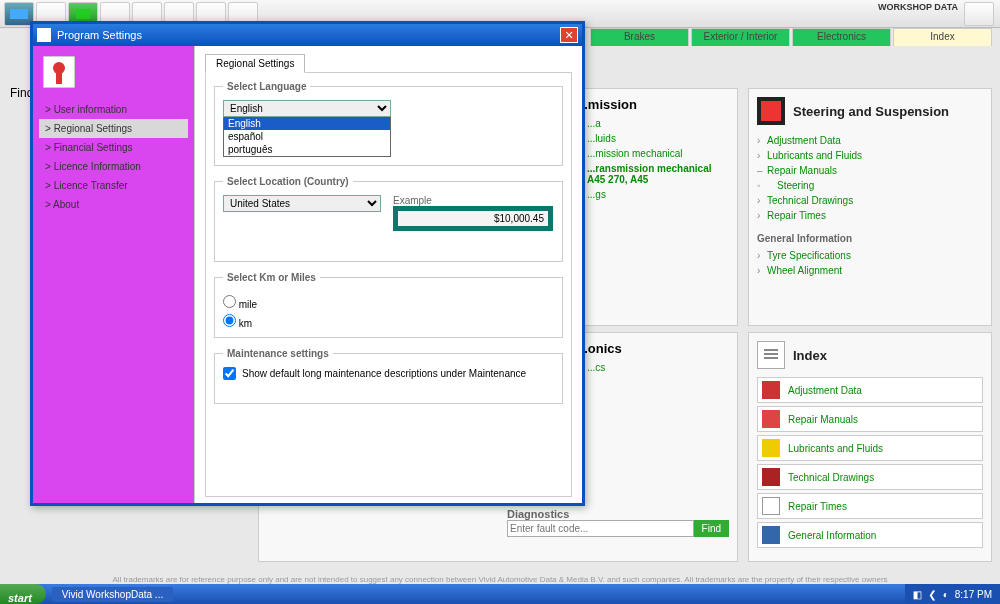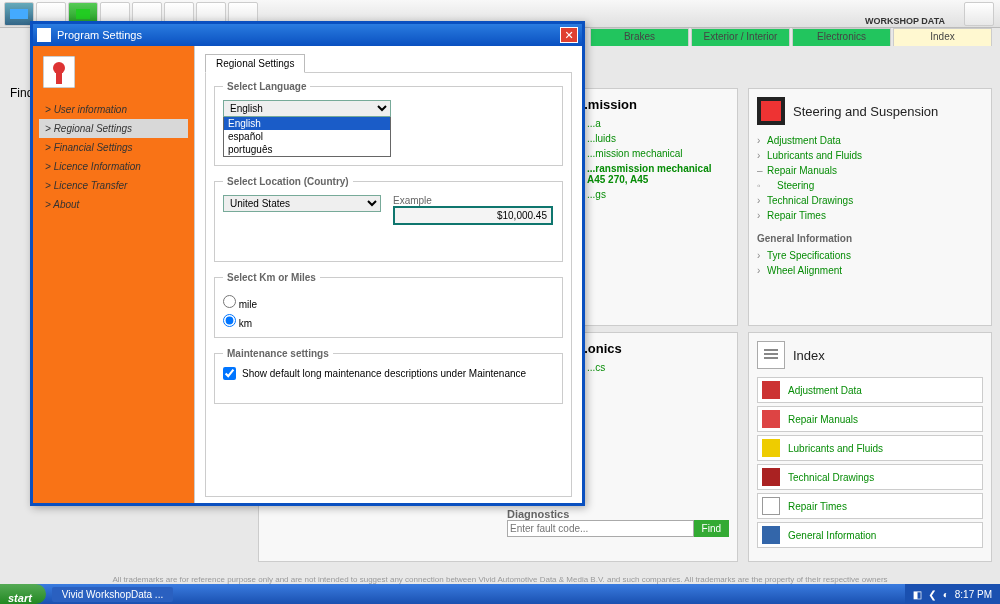--- a/index.html
+++ b/index.html
@@ -2,34 +2,34 @@
 <html><head>
 <meta charset="utf-8">
 <style>
 * { margin: 0; padding: 0; box-sizing: border-box; font-family: Tahoma, Arial, sans-serif; }
 body { width: 1000px; height: 604px; background: #e8e8e8; overflow: hidden; position: relative; }
 
 .toolbar-top { height: 28px; background: linear-gradient(#f8f8f8,#e0e0e0); border-bottom: 1px solid #bbb; display: flex; align-items: center; padding: 0 4px; }
 .tb-btn { width: 30px; height: 24px; margin-right: 2px; border: 1px solid #ccc; background: linear-gradient(#fff,#e8e8e8); border-radius: 2px; display: flex; align-items: center; justify-content: center; }
 .tb-btn.car { background: linear-gradient(#6ab,#368); }
 .tb-btn.bat { background: linear-gradient(#5c5,#292); }
-.logo-right { margin-left: auto; display: flex; align-items: flex-end; gap: 19px; }
+.logo-right { margin-left: auto; display: flex; align-items: flex-start; gap: 6px; }
 .ws-logo { font-size: 9px; font-weight: bold; color: #333; }
 
 .tabs-row { height: 18px; display: flex; gap: 2px; padding-left: 590px; padding-right: 8px; background: #e8e8e8; }
 .tab { flex: 1; background: #22c55e; border: 1px solid #ccc; font-size: 10px; text-align: center; line-height: 16px; color: #444; border-bottom: none; }
 .tab.active { background: #fff8d0; }
 .bg-find { font-size: 11px; position: absolute; left: 0; top: 38px; }
 
 
 .panel { position: absolute; background: #f8f8f8; border: 1px solid #ccc; padding: 8px; }
 .panel.steer { left: 738px; top: 40px; width: 244px; height: 236px; }
 .panel-head { display: flex; align-items: center; gap: 8px; margin-bottom: 8px; }
 .panel-head .ic { width: 28px; height: 28px; background: #222; display: flex; align-items: center; justify-content: center; }
-.panel-head h3 { font-size: 13px; font-weight: normal; color: #222; }
+.panel-head h3 { font-size: 13px; font-weight: bold; color: #222; }
 .link { font-size: 10px; color: #068c06; padding: 2px 0 2px 10px; position: relative; }
 .link::before { content: '›'; position: absolute; left: 0; color: #888; }
 .link.sub::before { content: '◦'; }
 .link.dash::before { content: '–'; }
 .gi-head { font-size: 10px; font-weight: bold; color: #666; margin: 10px 0 4px; }
 
 .idx-row { display: flex; align-items: center; gap: 8px; height: 26px; border: 1px solid #ccc; background: #fff; margin-bottom: 3px; padding: 2px 4px; }
 .idx-row .ii { width: 18px; height: 18px; background: #c33; }
 .idx-row .ii.y { background: #ec0; }
 .idx-row .ii.b { background: #fff; border: 1px solid #999; }
@@ -40,39 +40,39 @@
 .clink { font-size: 10px; color: #068c06; padding: 2px 0 2px 10px; margin-left: 310px; position: relative; }
 .clink::before { content: '›'; position: absolute; left: 0; color: #888; }
 .clink.bold { font-weight: bold; }
 
 
 .dlg { position: absolute; left: 30px; top: 21px; width: 555px; height: 485px; border: 3px solid #0a50c0; background: #fff; box-shadow: 2px 2px 8px rgba(0,0,0,0.3); z-index: 10; }
 .dlg-title { height: 22px; background: linear-gradient(#2a7ce0,#0a50c0); display: flex; align-items: center; padding: 0 4px; color: #fff; font-size: 11px; }
 .dlg-title .ic { width: 14px; height: 14px; margin-right: 6px; background: #fff; }
 .dlg-title .close { margin-left: auto; width: 18px; height: 16px; background: #e04030; color: #fff; text-align: center; line-height: 15px; font-size: 11px; border: 1px solid #fff; }
 .dlg-body { display: flex; height: calc(100% - 22px); }
-.dlg-side { width: 162px; background: #f97316; border-right: 1px solid #ccc; padding: 6px; font-style: italic; }
+.dlg-side { width: 162px; background: #d946ef; border-right: 1px solid #ccc; padding: 6px; }
 .dlg-side .logo { width: 32px; height: 32px; margin: 4px 4px 12px; }
 .side-item { font-size: 10px; padding: 4px 6px; color: #333; cursor: default; }
 .side-item::before { content: '> '; }
 .side-item.sel { background: #d8d8d8; }
 .dlg-main { flex: 1; padding: 6px 10px; }
 .dlg-tab { display: inline-block; font-size: 10px; padding: 3px 10px; border: 1px solid #bbb; border-bottom: 1px solid #fff; background: #fff; position: relative; top: 1px; }
 .dlg-content { border: 1px solid #ccc; height: calc(100% - 20px); padding: 8px; }
 
 fieldset { border: 1px solid #ccc; padding: 8px; margin-bottom: 10px; font-size: 10px; }
 legend { font-size: 10px; color: #666; padding: 0 4px; font-weight: bold; }
 select, input[type=text] { font-size: 10px; border: 1px solid #7a9; padding: 1px 2px; }
 .lang-sel { width: 168px; }
 .lang-list { border: 1px solid #666; width: 168px; margin-top: -1px; }
 .lang-list div { padding: 1px 4px; font-size: 10px; }
 .lang-list div.sel { background: #1a5cc8; color: #fff; }
 .loc-row { display: flex; gap: 12px; align-items: flex-start; }
 .loc-sel { width: 158px; }
-.ex-box { border: 2px solid #0f766e; padding: 2px 4px; width: 160px; text-align: right; background: #f4f4f4; font-size: 10px; }
+.ex-box { border: 5px solid #0f766e; padding: 2px 4px; width: 160px; text-align: right; background: #f4f4f4; font-size: 10px; }
 .radio-row { display: block; margin: 4px 0; font-size: 10px; }
 .chk-row { display: flex; align-items: center; gap: 6px; font-size: 10px; }
 
 .footer-txt { position: absolute; bottom: 20px; left: 0; right: 0; text-align: center; font-size: 8px; color: #999; }
 
 .taskbar { position: absolute; bottom: 0; left: 0; right: 0; height: 20px; background: linear-gradient(#3a7ce0,#1a50b0); display: flex; align-items: center; }
 .start-btn { height: 20px; padding: 8px 14px 0 8px; background: linear-gradient(#5a5,#282); color: #fff; font-size: 11px; font-weight: bold; font-style: italic; display: flex; align-items: center; border-radius: 0 10px 10px 0; }
 .task-item { background: #2a60c0; color: #fff; font-size: 10px; padding: 2px 10px; margin-left: 6px; border-radius: 2px; }
 .tray { margin-left: auto; background: #1a50b0; padding: 0 8px; color: #fff; font-size: 10px; display: flex; gap: 6px; align-items: center; height: 100%; }
 </style>

